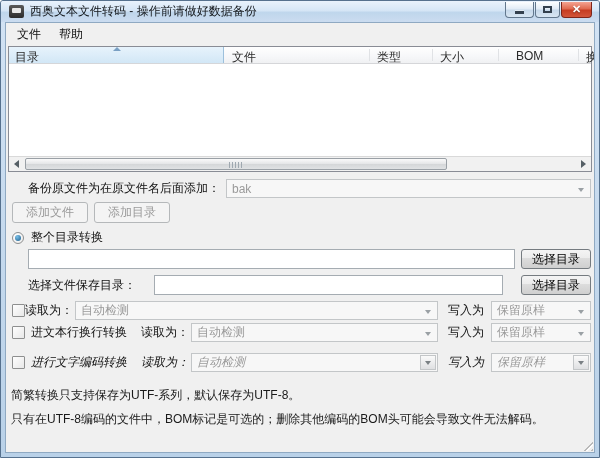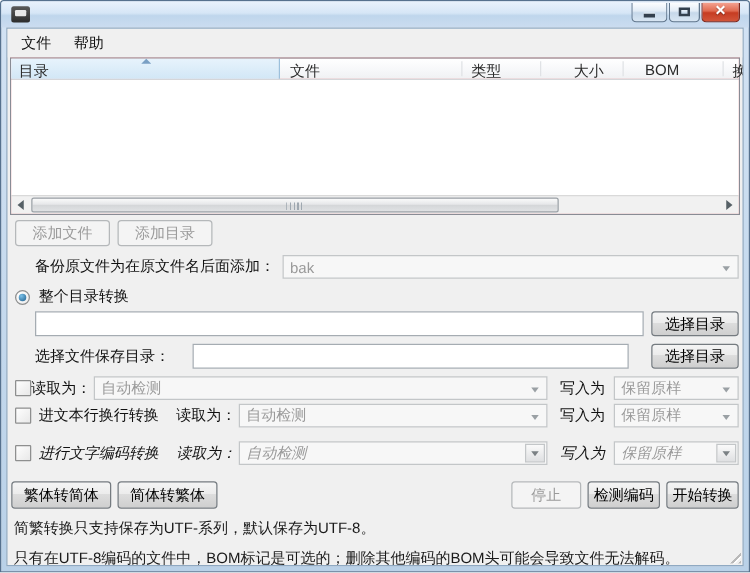--- a/index.html
+++ b/index.html
@@ -87,20 +87,21 @@
     background:repeating-linear-gradient(135deg, #b9b9b9 0 1.5px, rgba(255,255,255,.9) 1.5px 3px, transparent 3px 4.5px);
     clip-path:polygon(100% 0, 100% 100%, 0 100%); }
 </style>
 </head>
 <body>
 
 <div class="window">
 
   <div class="titlebar">
     <span class="app-icon"></span>
+    <span class="title-text">西奥文本文件转码 - 操作前请做好数据备份</span>
     <div class="caption-buttons">
       <div class="cap-btn min">
         <span class="glyph-min"></span>
       </div>
       <div class="cap-btn max">
         <span class="glyph-max"></span>
       </div>
       <div class="cap-btn close">
         <span class="glyph-close">✕</span>
       </div>
@@ -118,50 +119,50 @@
       <div class="lv-header">
         <div class="lv-col-sorted"></div>
         <span class="sort-arrow"></span>
         <span class="lv-label" style="left:6px">目录</span>
         <span class="lv-sep" style="left:360px"></span>
         <span class="lv-sep" style="left:423px"></span>
         <span class="lv-sep" style="left:489px"></span>
         <span class="lv-sep" style="left:569px"></span>
         <span class="lv-label" style="left:223px">文件</span>
         <span class="lv-label" style="left:368px">类型</span>
-        <span class="lv-label" style="left:450px">大小</span>
+        <span class="lv-label" style="left:431px">大小</span>
         <span class="lv-label" style="left:507px">BOM</span>
         <span class="lv-label" style="left:577px">换</span>
       </div>
       <div class="lv-body"></div>
       <div class="hscroll">
         <div class="scroll-btn">
           <span class="tri-left"></span>
         </div>
         <div class="hthumb"></div>
         <div class="scroll-btn right">
           <span class="tri-right"></span>
         </div>
       </div>
     </div>
 
     <div class="rows">
 
 
+      <div class="row" style="margin-top:7px; height:19px; padding-left:19px; gap:6px;">
+        <span class="lbl">备份原文件为在原文件名后面添加：</span>
+        <div class="combo flex1">
+          <span>bak</span>
+          <span class="dd-arrow"></span>
+        </div>
+      </div>
+
       <div class="row" style="margin-top:4px; height:21px; padding-left:3px; gap:6px;">
         <button class="btn disabled" style="width:76px">添加文件</button>
         <button class="btn disabled" style="width:76px">添加目录</button>
-      </div>
-
-      <div class="row" style="margin-top:7px; height:19px; padding-left:19px; gap:6px;">
-        <span class="lbl">备份原文件为在原文件名后面添加：</span>
-        <div class="combo flex1">
-          <span>bak</span>
-          <span class="dd-arrow"></span>
-        </div>
       </div>
 
       <div class="row" style="margin-top:7px; height:15px; padding-left:3px;">
         <span class="radio checked"></span>
         <span class="lbl" style="margin-left:7px">整个目录转换</span>
       </div>
 
       <div class="row" style="margin-top:4px; height:20px; padding-left:19px; gap:6px;">
         <input class="textbox flex1" value="" style="">
         <button class="btn" style="height:20px">选择目录</button>
@@ -214,28 +215,20 @@
         </div>
         <span class="lbl" style="margin:0 7px 0 10px">写入为</span>
         <div class="combo" style="width:100px">
           <span>保留原样</span>
           <span class="dd-btn">
             <span class="dd-arrow"></span>
           </span>
         </div>
       </div>
 
-      <div class="row" style="margin-top:5px; height:22px; gap:5px;">
-        <button class="btn" style="height:22px; width:80px">繁体转简体</button>
-        <button class="btn" style="height:22px; width:80px">简体转繁体</button>
-        <span class="flex1"></span>
-        <button class="btn disabled" style="height:22px; width:56px">停止</button>
-        <button class="btn" style="height:22px; width:58px">检测编码</button>
-        <button class="btn" style="height:22px; width:58px">开始转换</button>
-      </div>
 
       <div class="notes" style="margin-top:7px">简繁转换只支持保存为UTF-系列，默认保存为UTF-8。</div>
       <div class="notes" style="margin-top:7px">只有在UTF-8编码的文件中，BOM标记是可选的；删除其他编码的BOM头可能会导致文件无法解码。</div>
 
     </div>
 
     <div class="resize-grip"></div>
   </div>
 </div>
 

